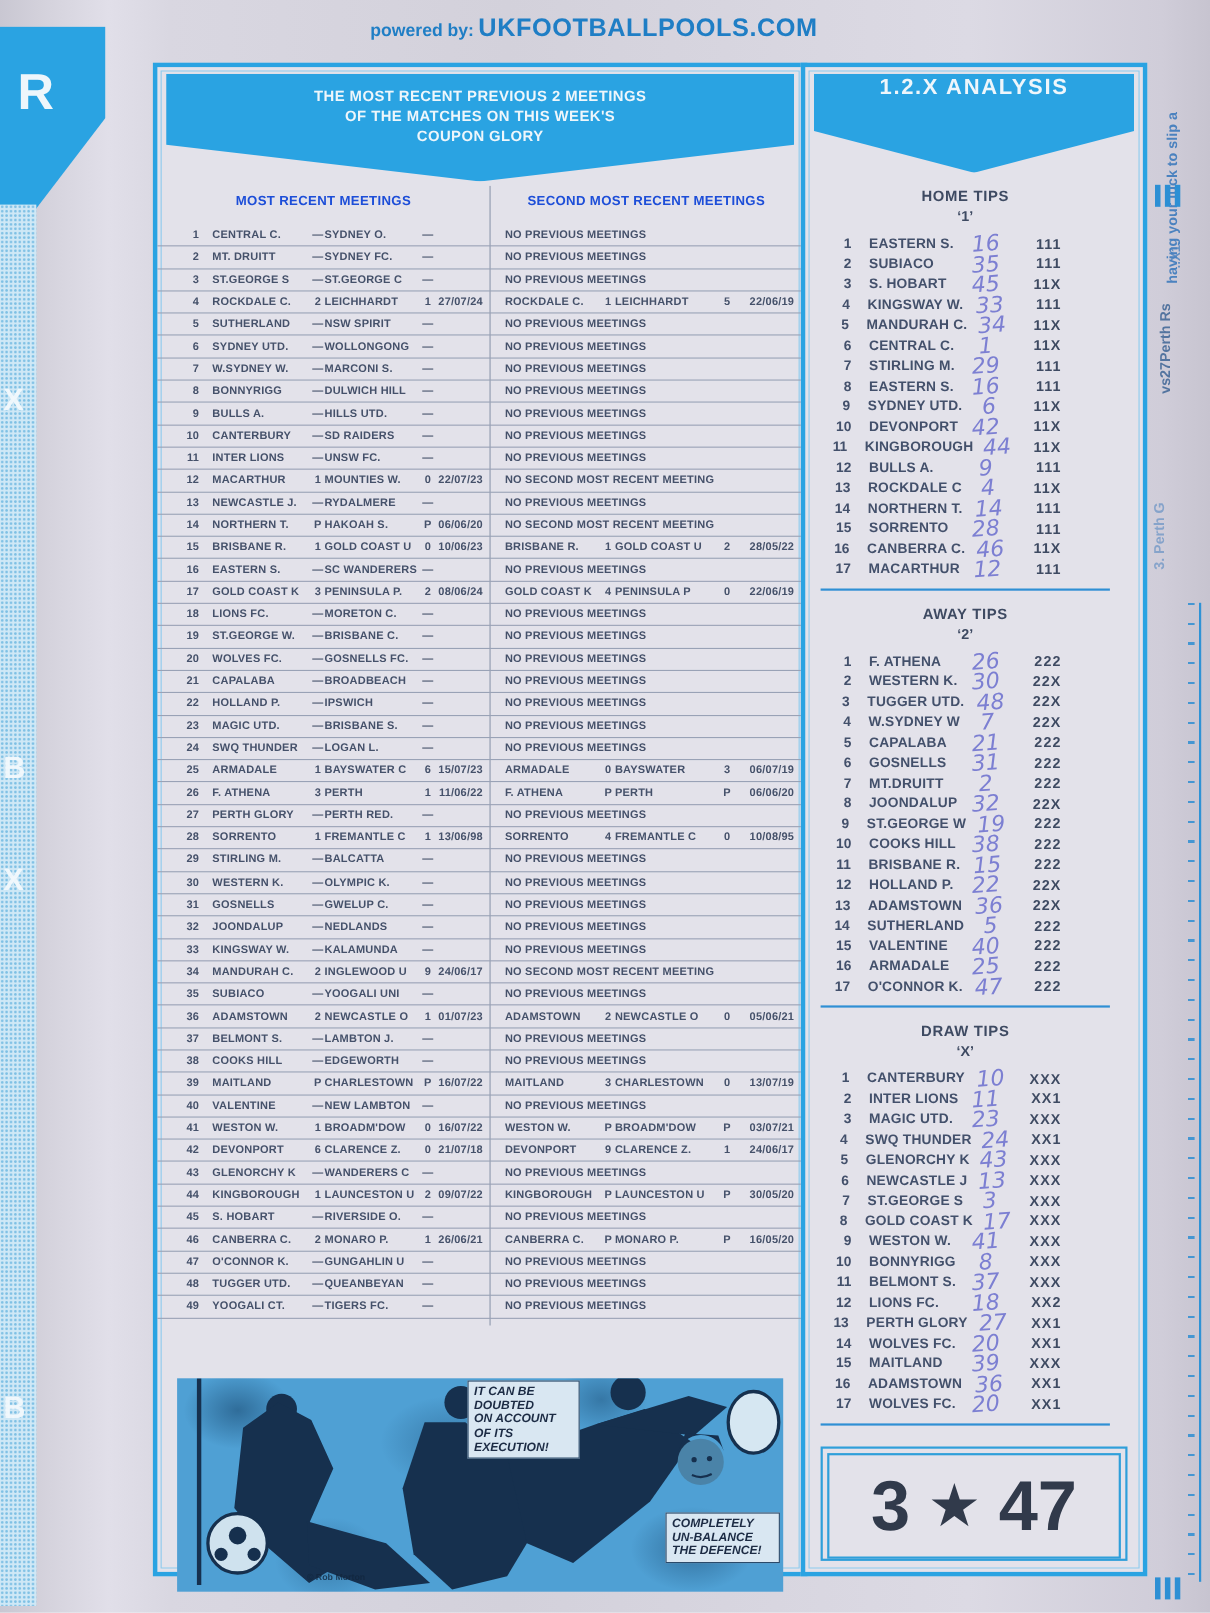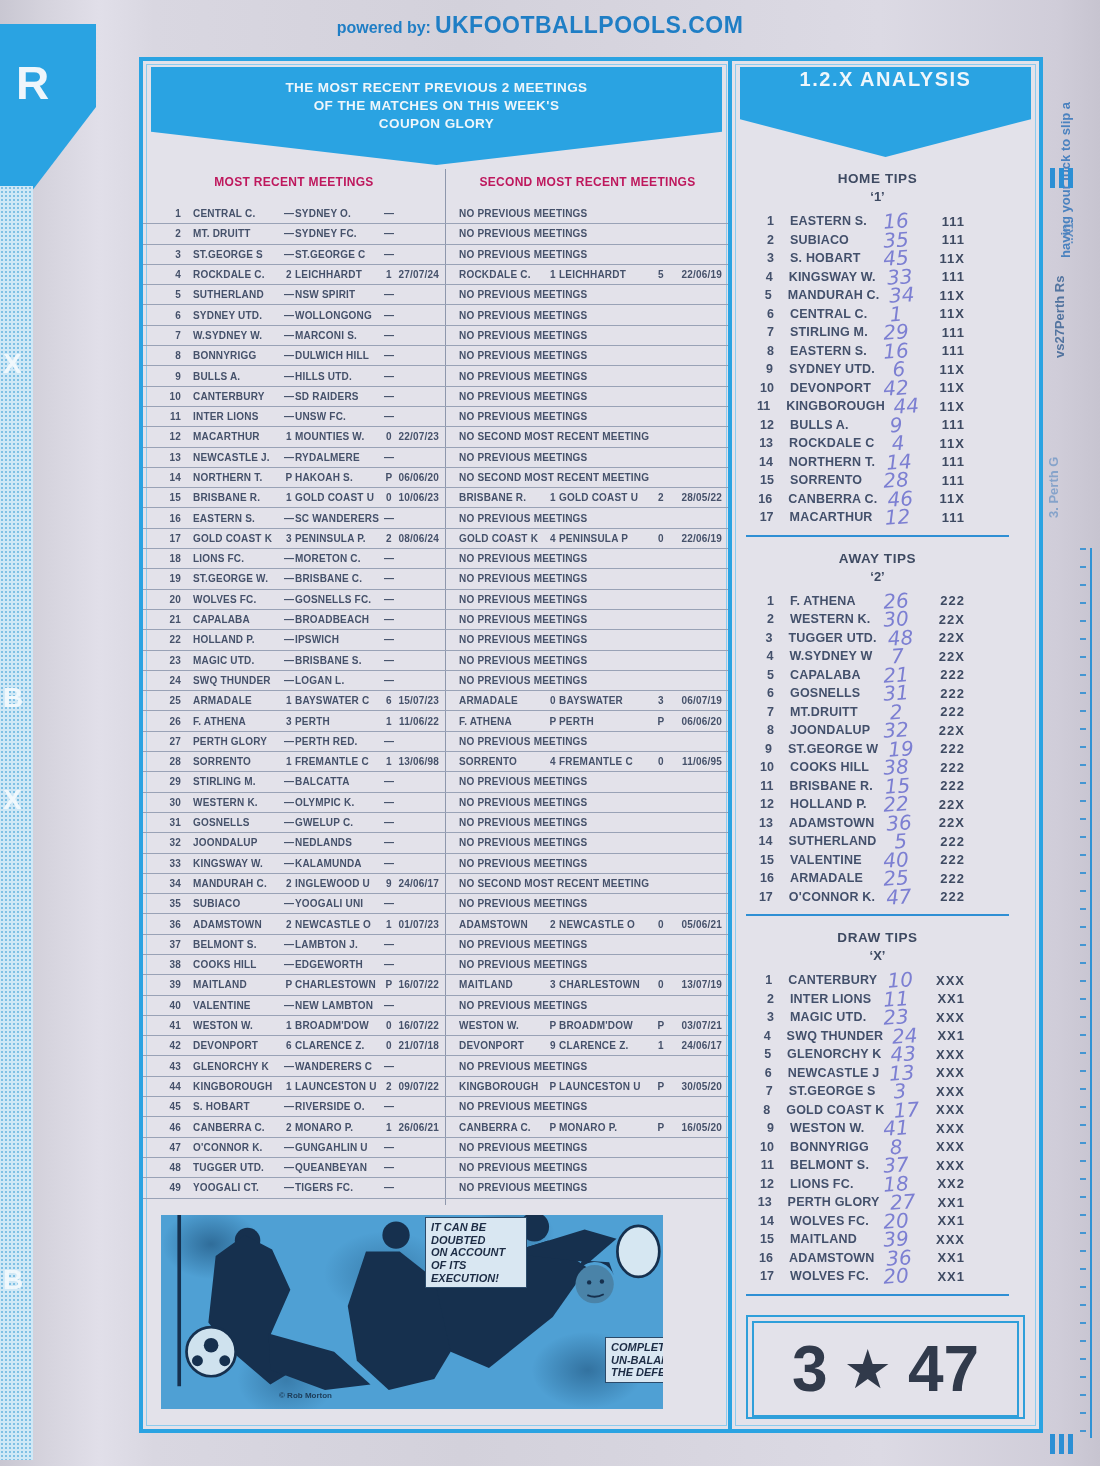--- a/index.html
+++ b/index.html
@@ -21,21 +21,21 @@
   .left-panel{left:123px;top:57px;width:587px;height:1368px;margin-left:16px;}
   .right-panel{left:728px;top:57px;width:307px;height:1368px;}
 
   .banner{position:absolute;left:8px;right:8px;top:6px;background:#2aa3e2;color:#eef6fb;text-align:center;}
   .left-panel .banner{height:98px;clip-path:polygon(0 0,100% 0,100% 66%,50% 100%,0 66%);padding-top:12px;box-sizing:border-box;}
   .left-panel .banner div{font-size:13.5px;font-weight:bold;letter-spacing:.4px;line-height:1.32;}
   .right-panel .banner{height:90px;clip-path:polygon(0 0,100% 0,100% 58%,50% 100%,0 58%);padding-top:1px;box-sizing:border-box;}
   .right-panel .banner div{font-size:20px;font-weight:bold;letter-spacing:1.5px;}
 
   
-  .col-headers{position:absolute;top:114px;left:0;right:0;display:flex;color:#be185d;font-weight:bold;font-size:12px;letter-spacing:.3px;}
+  .col-headers{position:absolute;top:114px;left:0;right:0;display:flex;color:#1d4ed8;font-weight:bold;font-size:12px;letter-spacing:.3px;}
   .col-headers .ch1{width:302px;text-align:center;}
   .col-headers .ch2{flex:1;text-align:center;}
   .vdivider{position:absolute;left:302px;top:108px;height:1036px;width:1px;background:#8e97ac;}
   .mtable{position:absolute;top:143px;left:0;right:0;}
   .mrow{display:flex;align-items:center;height:20.3px;box-sizing:border-box;border-bottom:1px solid #99a2b6;
         font-size:10px;font-weight:bold;color:#45516a;letter-spacing:.2px;white-space:nowrap;}
   .mrow span{display:block;}
   .mrow span:empty{display:none;}
   .left-cell{width:302px;display:flex;box-sizing:border-box;padding:0 6px 0 22px;align-items:center;}
   .c-n{width:16px;text-align:right;margin-right:12px;}
@@ -46,21 +46,21 @@
   .c-date{margin-left:auto;}
   .right-cell{flex:1;display:flex;box-sizing:border-box;padding:0 8px 0 14px;align-items:center;}
   .c-shome{width:88px;}
   .c-shs{width:12px;text-align:center;}
   .c-saway{width:96px;}
   .c-sas{width:12px;text-align:center;}
   .c-sdate{margin-left:auto;}
   .c-stext{}
 
   
-  .comic{position:absolute;left:18px;top:1154px;width:502px;height:194px;overflow:hidden;
+  .comic{position:absolute;left:18px;top:1192px;width:551px;height:194px;overflow:hidden;
     background:
       radial-gradient(70px 50px at 10% 15%, rgba(16,58,96,.50), transparent 70%),
       radial-gradient(90px 60px at 45% 30%, rgba(16,58,96,.35), transparent 70%),
       radial-gradient(80px 55px at 85% 80%, rgba(16,58,96,.45), transparent 70%),
       radial-gradient(60px 45px at 70% 10%, rgba(16,58,96,.40), transparent 70%),
       radial-gradient(70px 55px at 25% 85%, rgba(16,58,96,.35), transparent 70%),
       #4fa0d4;}
   .comic svg{position:absolute;inset:0;}
   .caption{position:absolute;background:#d9e7f2;color:#1c2b44;font-style:italic;font-weight:bold;
            border:1px solid #2a4a6a;padding:3px 5px;white-space:pre-line;line-height:1.15;}
@@ -532,21 +532,21 @@
             <span class="c-hs">1</span>
             <span class="c-away">FREMANTLE C</span>
             <span class="c-as">1</span>
             <span class="c-date">13/06/98</span>
           </div>
           <div class="right-cell">
             <span class="c-shome">SORRENTO</span>
             <span class="c-shs">4</span>
             <span class="c-saway">FREMANTLE C</span>
             <span class="c-sas">0</span>
-            <span class="c-sdate">11/06/95</span>
+            <span class="c-sdate">10/08/95</span>
           </div>
         </div>
 
         <div class="mrow">
           <div class="left-cell">
             <span class="c-n">29</span>
             <span class="c-home">STIRLING M.</span>
             <span class="c-hs">—</span>
             <span class="c-away">BALCATTA</span>
             <span class="c-as">—</span>

